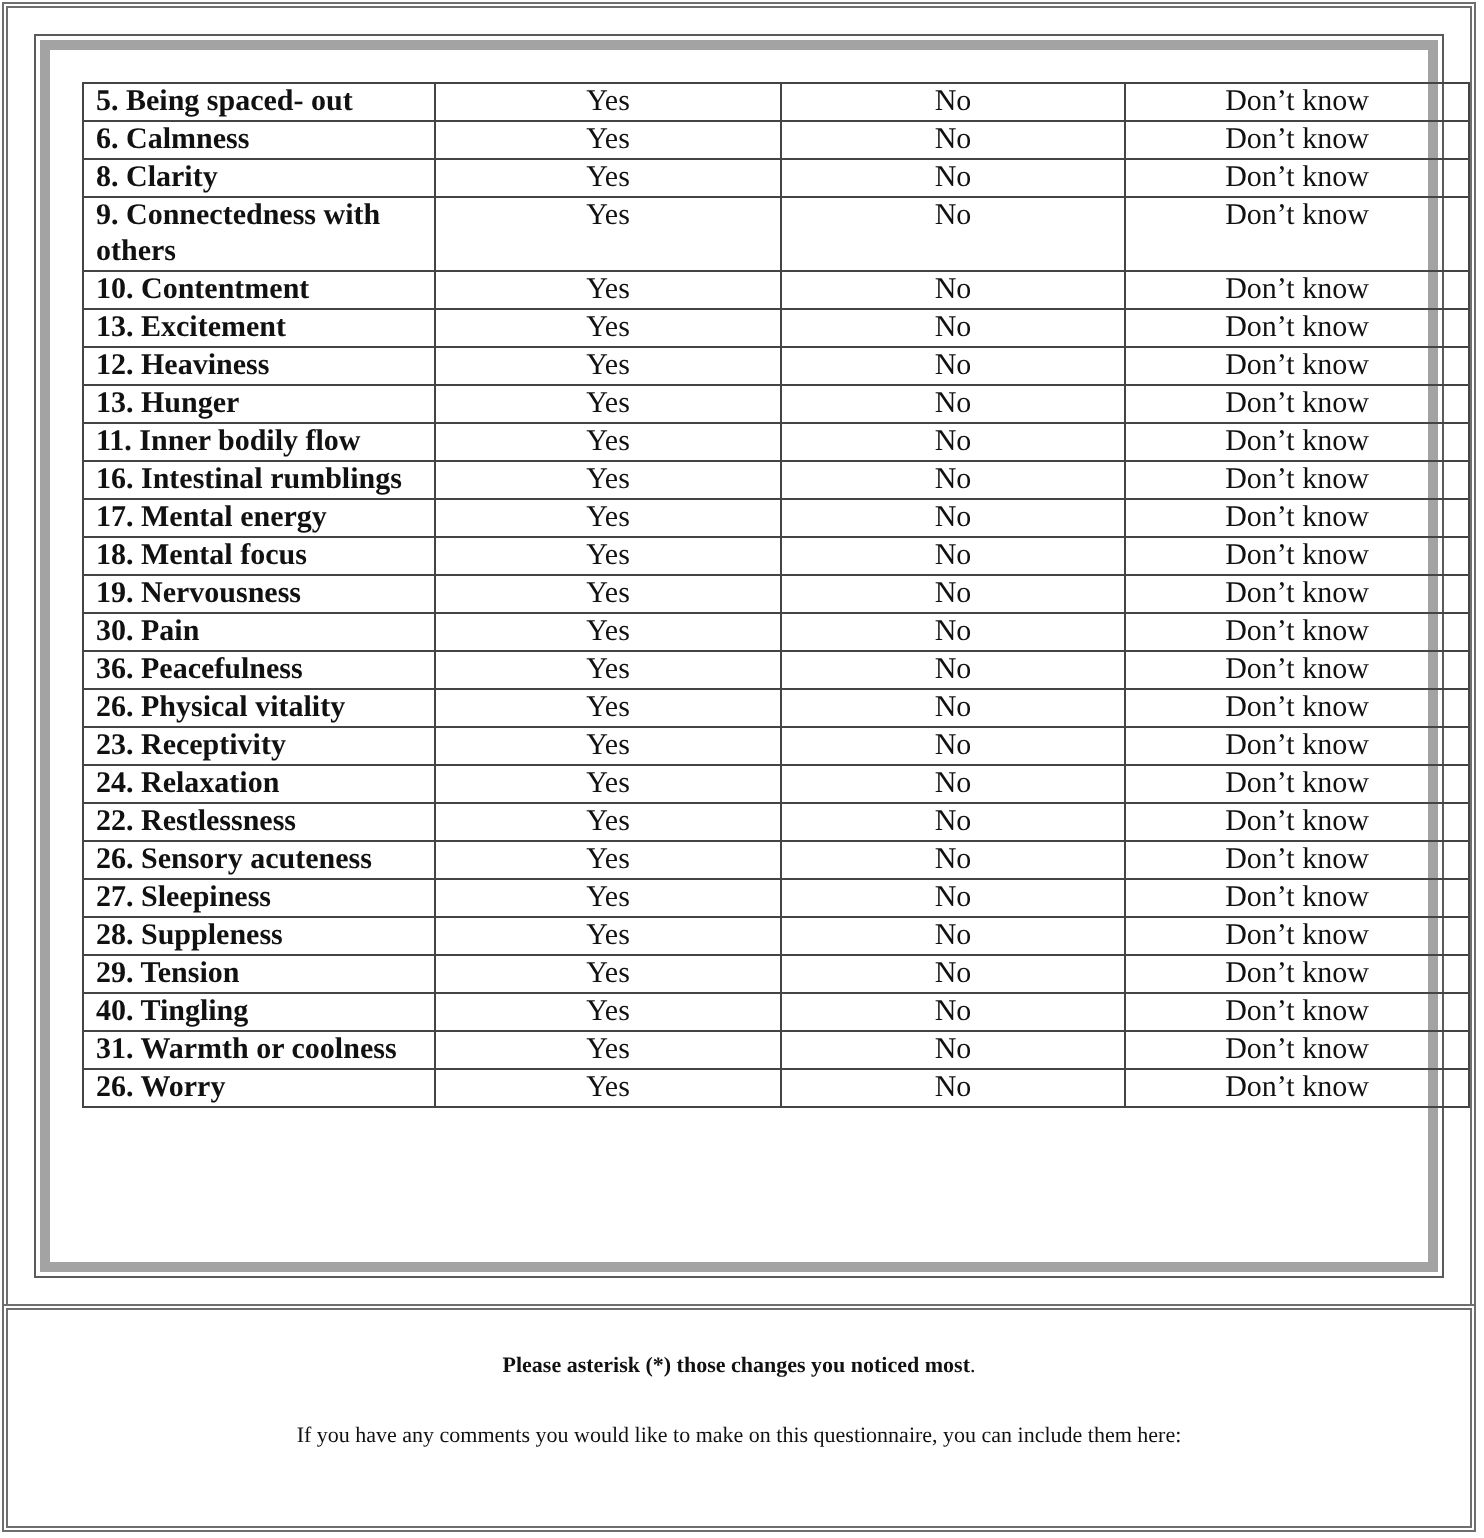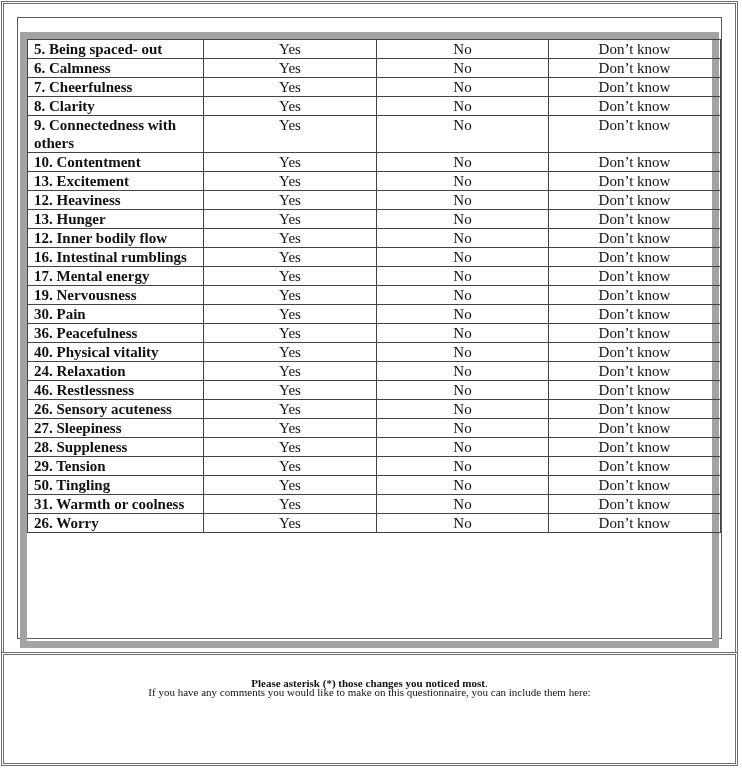--- a/index.html
+++ b/index.html
@@ -16,21 +16,21 @@
     border: 3px double #6e6e6e; box-sizing: border-box;
     border-top: 3px double #6e6e6e;
   }
 
   
   .table-frame {
     position: absolute; left: 17px; top: 17px; width: 705px; height: 622px;
     border: 1px solid #5a5a5a; box-sizing: border-box; padding: 2px;
   }
   .table-frame-inner {
-    width: 100%; height: 100%; border: 7px solid #a3a3a3; box-sizing: border-box; padding: 0; margin-top: 12px;
+    width: 100%; height: 100%; border: 5px solid #a3a3a3; box-sizing: border-box; padding: 16px;
   }
   table.q {
     border-collapse: collapse; width: 693px; table-layout: fixed;
     border: 1px solid #444;
   }
   table.q td {
     border: 1px solid #444; padding: 0 4px; vertical-align: top;
     font-size: 15px; line-height: 18px; height: 18px;
   }
   table.q td.item { font-weight: bold; text-align: left; padding-left: 6px; }
@@ -39,21 +39,21 @@
   col.c2 { width: 173px; }
   col.c3 { width: 172px; }
   col.c4 { width: 172px; }
 
   .note {
     position: absolute; left: 4px; width: 731px; text-align: center;
     font-size: 11px;
   }
   .note-1 { top: 677px; font-weight: bold; }
   .note-1 .period { font-weight: normal; }
-  .note-2 { top: 686px; }
+  .note-2 { top: 712px; }
 </style>
 </head>
 <body>
 
 <div class="outer-top"></div>
 <div class="outer-bottom"></div>
 
 <div class="table-frame">
   <div class="table-frame-inner">
     <table class="q">
@@ -70,26 +70,20 @@
             <td class="opt">No</td>
             <td class="opt">Don’t know</td>
           </tr>
           <tr>
             <td class="item">6. Calmness</td>
             <td class="opt">Yes</td>
             <td class="opt">No</td>
             <td class="opt">Don’t know</td>
           </tr>
           <tr>
-            <td class="item">7. Cheerfulness</td>
-            <td class="opt">Yes</td>
-            <td class="opt">No</td>
-            <td class="opt">Don’t know</td>
-          </tr>
-          <tr>
             <td class="item">8. Clarity</td>
             <td class="opt">Yes</td>
             <td class="opt">No</td>
             <td class="opt">Don’t know</td>
           </tr>
           <tr>
             <td class="item">9. Connectedness with others</td>
             <td class="opt">Yes</td>
             <td class="opt">No</td>
             <td class="opt">Don’t know</td>
@@ -112,69 +106,81 @@
             <td class="opt">No</td>
             <td class="opt">Don’t know</td>
           </tr>
           <tr>
             <td class="item">13. Hunger</td>
             <td class="opt">Yes</td>
             <td class="opt">No</td>
             <td class="opt">Don’t know</td>
           </tr>
           <tr>
-            <td class="item">12. Inner bodily flow</td>
+            <td class="item">11. Inner bodily flow</td>
             <td class="opt">Yes</td>
             <td class="opt">No</td>
             <td class="opt">Don’t know</td>
           </tr>
           <tr>
             <td class="item">16. Intestinal rumblings</td>
             <td class="opt">Yes</td>
             <td class="opt">No</td>
             <td class="opt">Don’t know</td>
           </tr>
           <tr>
             <td class="item">17. Mental energy</td>
             <td class="opt">Yes</td>
             <td class="opt">No</td>
             <td class="opt">Don’t know</td>
           </tr>
           <tr>
+            <td class="item">18. Mental focus</td>
+            <td class="opt">Yes</td>
+            <td class="opt">No</td>
+            <td class="opt">Don’t know</td>
+          </tr>
+          <tr>
             <td class="item">19. Nervousness</td>
             <td class="opt">Yes</td>
             <td class="opt">No</td>
             <td class="opt">Don’t know</td>
           </tr>
           <tr>
             <td class="item">30. Pain</td>
             <td class="opt">Yes</td>
             <td class="opt">No</td>
             <td class="opt">Don’t know</td>
           </tr>
           <tr>
             <td class="item">36. Peacefulness</td>
             <td class="opt">Yes</td>
             <td class="opt">No</td>
             <td class="opt">Don’t know</td>
           </tr>
           <tr>
-            <td class="item">40. Physical vitality</td>
+            <td class="item">26. Physical vitality</td>
+            <td class="opt">Yes</td>
+            <td class="opt">No</td>
+            <td class="opt">Don’t know</td>
+          </tr>
+          <tr>
+            <td class="item">23. Receptivity</td>
             <td class="opt">Yes</td>
             <td class="opt">No</td>
             <td class="opt">Don’t know</td>
           </tr>
           <tr>
             <td class="item">24. Relaxation</td>
             <td class="opt">Yes</td>
             <td class="opt">No</td>
             <td class="opt">Don’t know</td>
           </tr>
           <tr>
-            <td class="item">46. Restlessness</td>
+            <td class="item">22. Restlessness</td>
             <td class="opt">Yes</td>
             <td class="opt">No</td>
             <td class="opt">Don’t know</td>
           </tr>
           <tr>
             <td class="item">26. Sensory acuteness</td>
             <td class="opt">Yes</td>
             <td class="opt">No</td>
             <td class="opt">Don’t know</td>
           </tr>
@@ -190,21 +196,21 @@
             <td class="opt">No</td>
             <td class="opt">Don’t know</td>
           </tr>
           <tr>
             <td class="item">29. Tension</td>
             <td class="opt">Yes</td>
             <td class="opt">No</td>
             <td class="opt">Don’t know</td>
           </tr>
           <tr>
-            <td class="item">50. Tingling</td>
+            <td class="item">40. Tingling</td>
             <td class="opt">Yes</td>
             <td class="opt">No</td>
             <td class="opt">Don’t know</td>
           </tr>
           <tr>
             <td class="item">31. Warmth or coolness</td>
             <td class="opt">Yes</td>
             <td class="opt">No</td>
             <td class="opt">Don’t know</td>
           </tr>

